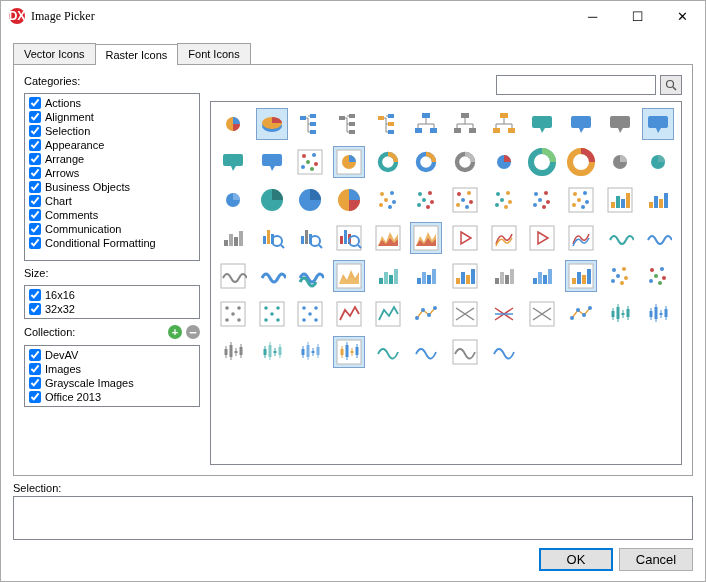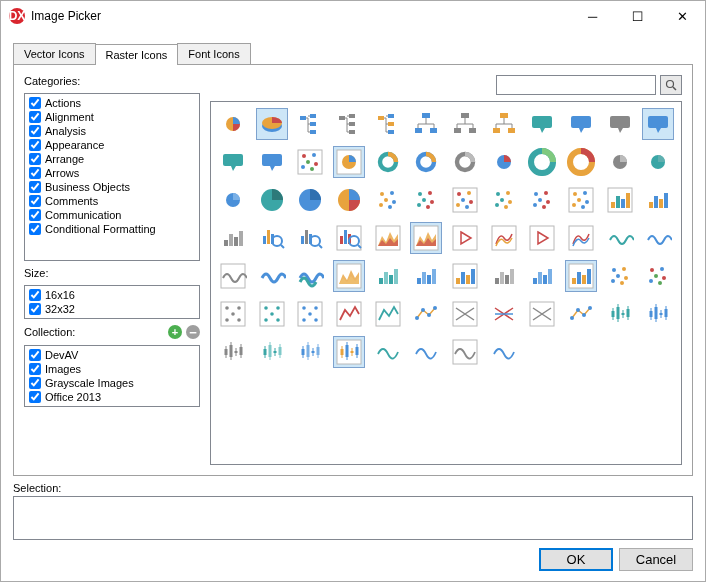--- a/index.html
+++ b/index.html
@@ -1,19 +1,19 @@
 <!DOCTYPE html>
 <html><head>
 <meta charset="utf-8">
 <style>
 * { box-sizing: border-box; margin: 0; padding: 0; }
 body { font-family: "Segoe UI", Tahoma, sans-serif; font-size: 11px; background: #fff; width: 706px; height: 582px; overflow: hidden; border: 1px solid #aaa; display: flex; flex-direction: column; }
 .titlebar { height: 30px; display: flex; align-items: center; padding: 0 0 0 8px; font-size: 12px; }
 .app-icon { width: 16px; height: 16px; border-radius: 50%; background: #d9252e; color: #fff; font-size: 12px; font-weight: bold; display: flex; align-items: center; justify-content: center; margin-right: 6px; }
-.title-text { flex: 1; }
+.title-text { flex: 1; font-family: Liberation Serif, serif; }
 .win-btns { display: flex; }
 .win-btn { width: 45px; height: 30px; display: flex; align-items: center; justify-content: center; font-size: 13px; cursor: default; }
 .tabs { display: flex; margin: 12px 0 0 12px; position: relative; z-index: 2; }
 .tab { padding: 4px 10px; border: 1px solid #a0a0a0; border-bottom: none; background: #f0f0f0; margin-right: -1px; cursor: default; }
 .tab.active { background: #fff; position: relative; top: 1px; }
 .panel { border: 1px solid #a0a0a0; margin: 0 12px 6px 12px; padding: 10px; display: flex; gap: 10px; flex: 1; min-height: 0; }
 .left-col { width: 176px; display: flex; flex-direction: column; gap: 6px; }
 .group-label { font-size: 11px; display: flex; align-items: center; justify-content: space-between; }
 .listbox { border: 1px solid #828790; padding: 2px; overflow-y: auto; }
 .listbox.cat { height: 168px; }
@@ -64,37 +64,41 @@
         <label class="chk-item">
           <input type="checkbox" checked="" style="">
           <span>Actions</span>
         </label>
         <label class="chk-item">
           <input type="checkbox" checked="" style="">
           <span>Alignment</span>
         </label>
         <label class="chk-item">
           <input type="checkbox" checked="" style="">
-          <span>Analysis</span>
+          <span>Selection</span>
         </label>
         <label class="chk-item">
           <input type="checkbox" checked="" style="">
           <span>Appearance</span>
         </label>
         <label class="chk-item">
           <input type="checkbox" checked="" style="">
           <span>Arrange</span>
         </label>
         <label class="chk-item">
           <input type="checkbox" checked="" style="">
           <span>Arrows</span>
         </label>
         <label class="chk-item">
           <input type="checkbox" checked="" style="">
           <span>Business Objects</span>
+        </label>
+        <label class="chk-item">
+          <input type="checkbox" checked="" style="">
+          <span>Chart</span>
         </label>
         <label class="chk-item">
           <input type="checkbox" checked="" style="">
           <span>Comments</span>
         </label>
         <label class="chk-item">
           <input type="checkbox" checked="" style="">
           <span>Communication</span>
         </label>
         <label class="chk-item">

